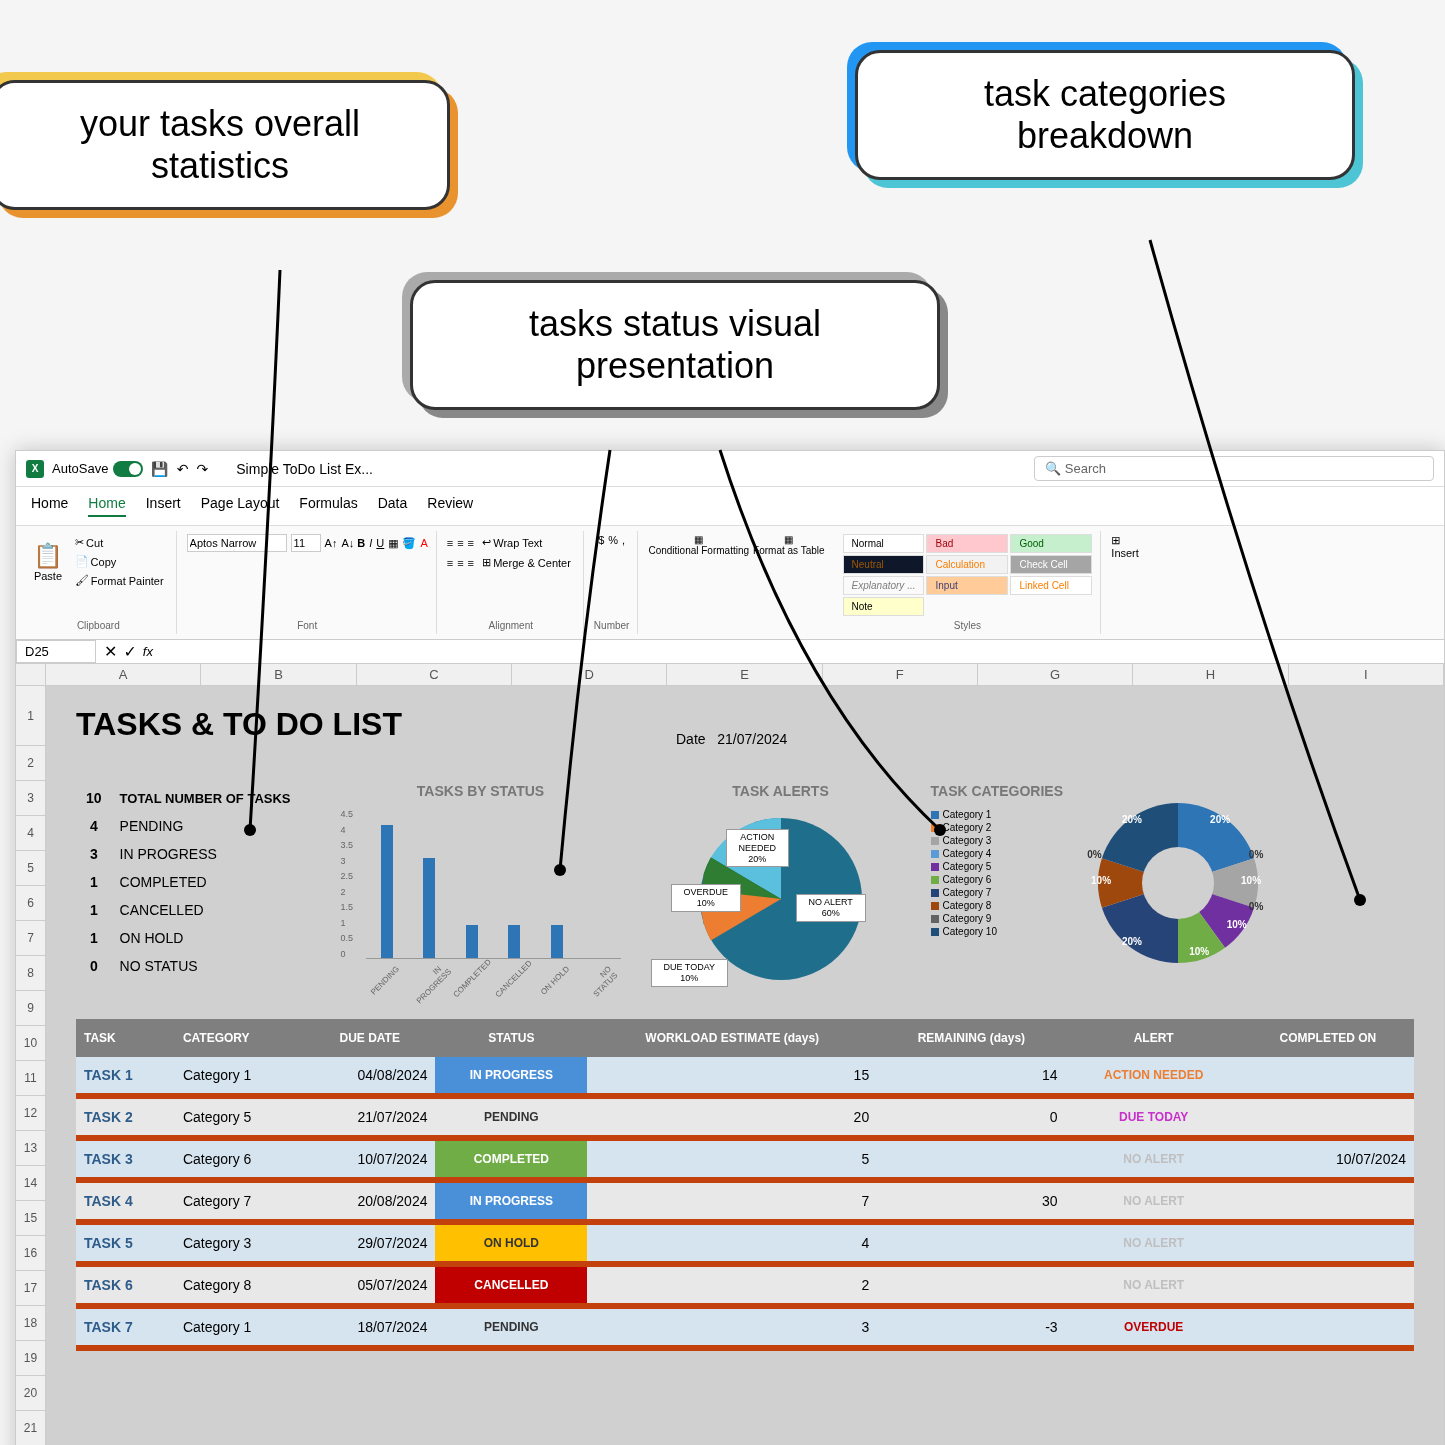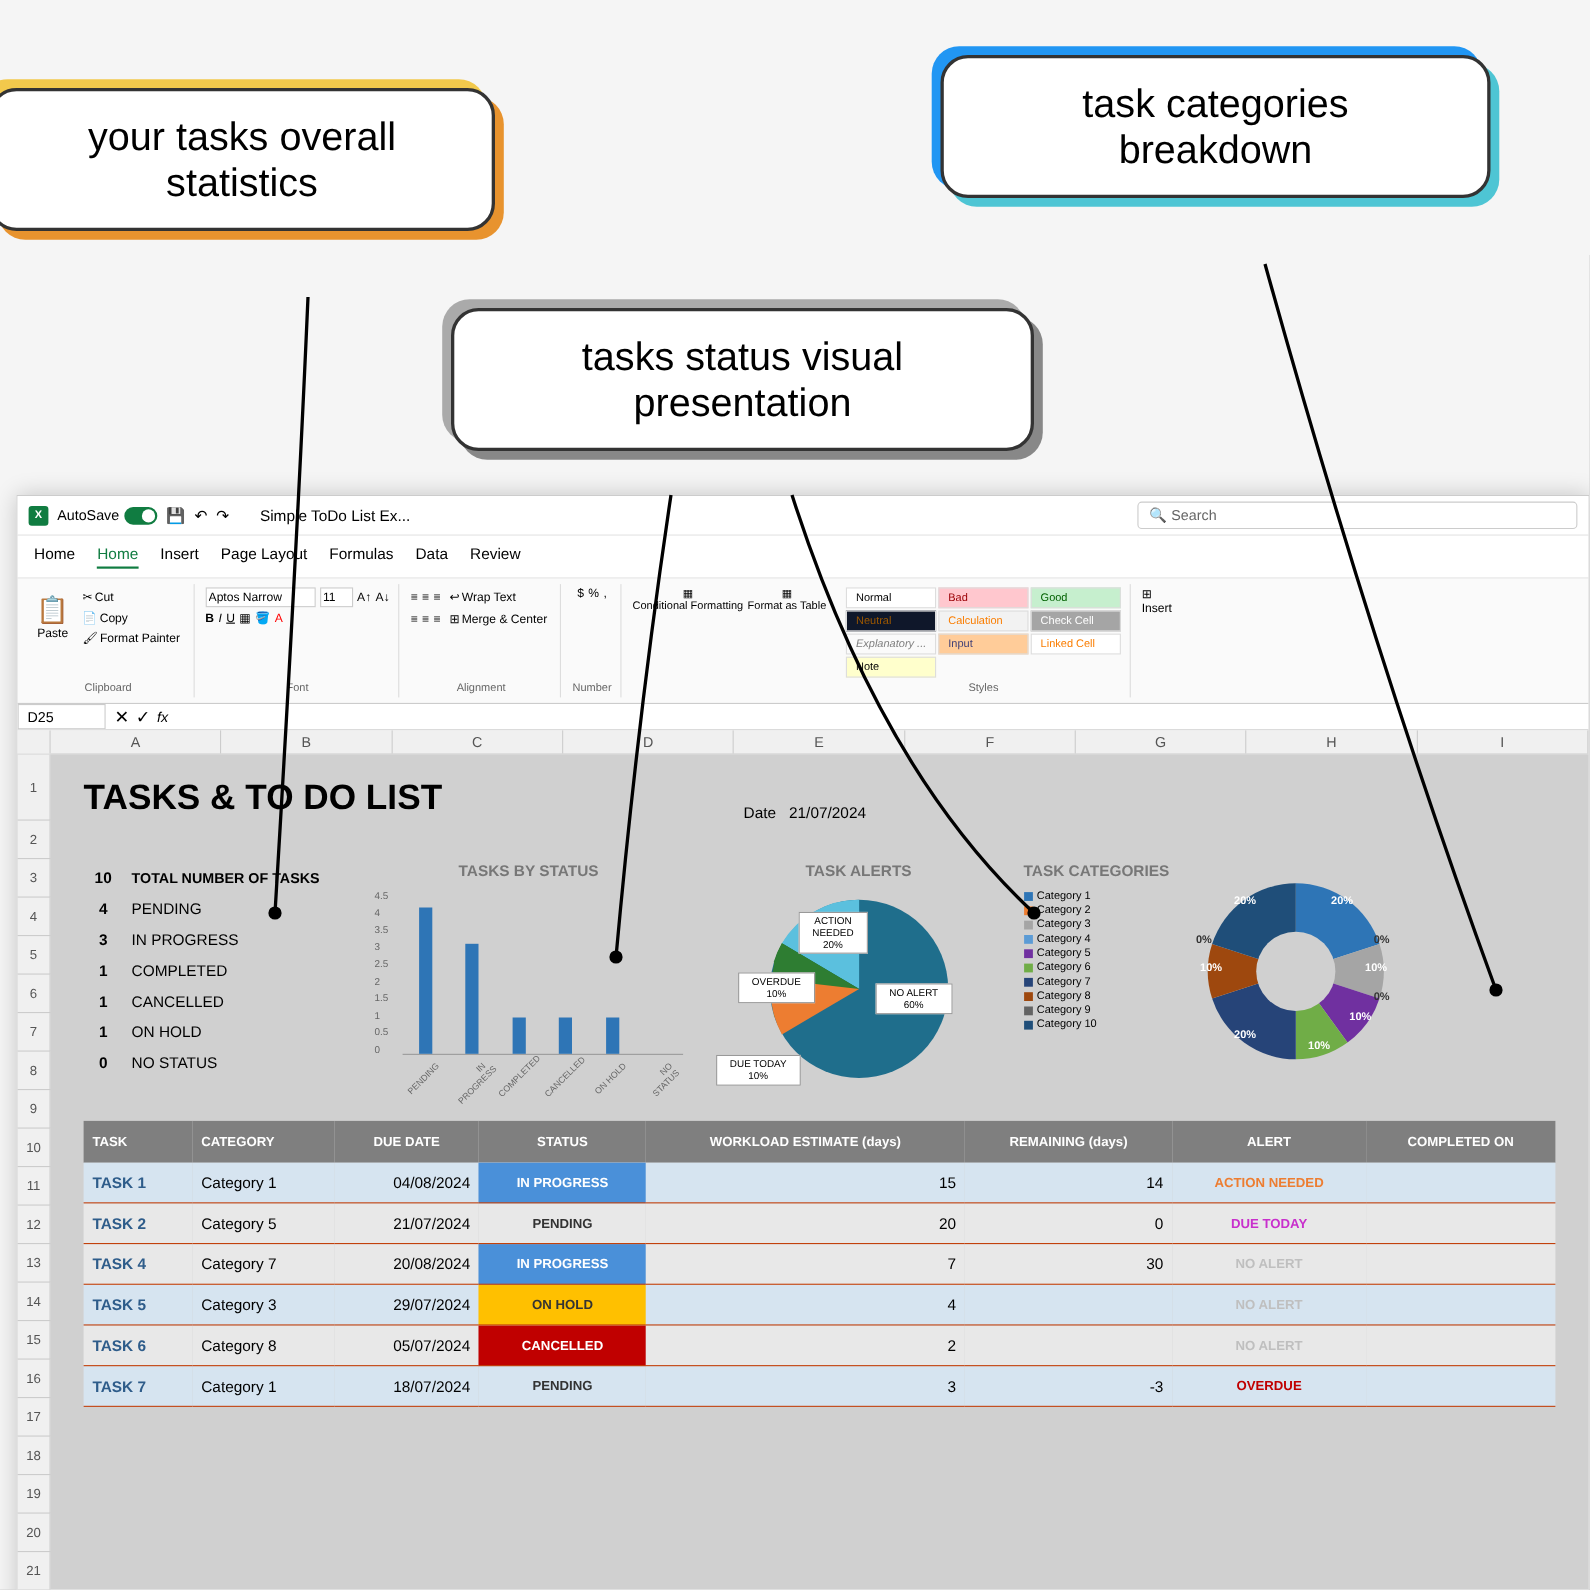--- a/index.html
+++ b/index.html
@@ -87,21 +87,21 @@
 .donut-svg { width: 200px; height: 200px; }
 .donut-pct { position: absolute; font-size: 10px; font-weight: bold; color: white; }
 
 .legend { font-size: 10px; }
 .legend-item { display: flex; align-items: center; gap: 4px; margin: 2px 0; }
 .legend-sq { width: 8px; height: 8px; }
 
 .task-table { width: 100%; margin-top: 30px; border-collapse: collapse; font-size: 14px; }
 .task-table th { background: #7f7f7f; color: white; padding: 12px 8px; text-align: left; font-weight: bold; font-size: 12px; }
 .task-table th.center { text-align: center; }
-.task-table td { padding: 10px 8px; border-bottom: 1px solid #c2410c; }
+.task-table td { padding: 10px 8px; border-bottom: 6px solid #c2410c; }
 .task-table tr.blue-row { background: #d6e4f0; }
 .task-table tr.gray-row { background: #e8e8e8; }
 .task-table .task-name { color: #2e5c8a; font-weight: bold; }
 .status-cell { text-align: center; color: white; font-weight: bold; font-size: 12px; }
 .st-progress { background: #4a90d9; }
 .st-pending { background: transparent; color: #333; }
 .st-completed { background: #70ad47; }
 .st-hold { background: #ffc000; color: #333; }
 .st-cancelled { background: #c00000; }
 .alert-cell { text-align: center; font-weight: bold; font-size: 12px; }
@@ -175,21 +175,21 @@
         <div style="display:flex;flex-direction:column;gap:2px;">
           <span class="ribbon-btn">✂ <span>Cut</span></span>
           <span class="ribbon-btn">📄 <span>Copy</span></span>
           <span class="ribbon-btn">🖌 <span>Format Painter</span></span>
         </div>
       </div>
       <div class="ribbon-group-label">Clipboard</div>
     </div>
 
     <div class="ribbon-group">
-      <div style="display:flex;flex-direction:column;gap:3px;">
+      <div style="display:flex;flex-direction:row;gap:3px;">
         <div class="ribbon-row">
           <input class="font-select" style="width: 100px;" value="Aptos Narrow">
           <input class="font-select" style="width: 30px;" value="11">
           <span>A↑</span>
           <span>A↓</span>
         </div>
         <div class="ribbon-row">
           <b>B</b>
           <i>I</i>
           <u>U</u>
@@ -514,20 +514,30 @@
             <tr class="gray-row">
     <td class="task-name">TASK 2</td>
     <td>Category 5</td>
     <td class="center-cell">21/07/2024</td>
     <td class="status-cell st-pending">PENDING</td>
     <td class="center-cell">20</td>
     <td class="center-cell">0</td>
     <td class="alert-cell al-today">DUE TODAY</td>
     <td class="center-cell"></td>
   </tr>
+            <tr class="blue-row">
+    <td class="task-name">TASK 3</td>
+    <td>Category 6</td>
+    <td class="center-cell">10/07/2024</td>
+    <td class="status-cell st-completed">COMPLETED</td>
+    <td class="center-cell">5</td>
+    <td class="center-cell"></td>
+    <td class="alert-cell al-none">NO ALERT</td>
+    <td class="center-cell">10/07/2024</td>
+  </tr>
             <tr class="gray-row">
     <td class="task-name">TASK 4</td>
     <td>Category 7</td>
     <td class="center-cell">20/08/2024</td>
     <td class="status-cell st-progress">IN PROGRESS</td>
     <td class="center-cell">7</td>
     <td class="center-cell">30</td>
     <td class="alert-cell al-none">NO ALERT</td>
     <td class="center-cell"></td>
   </tr>

